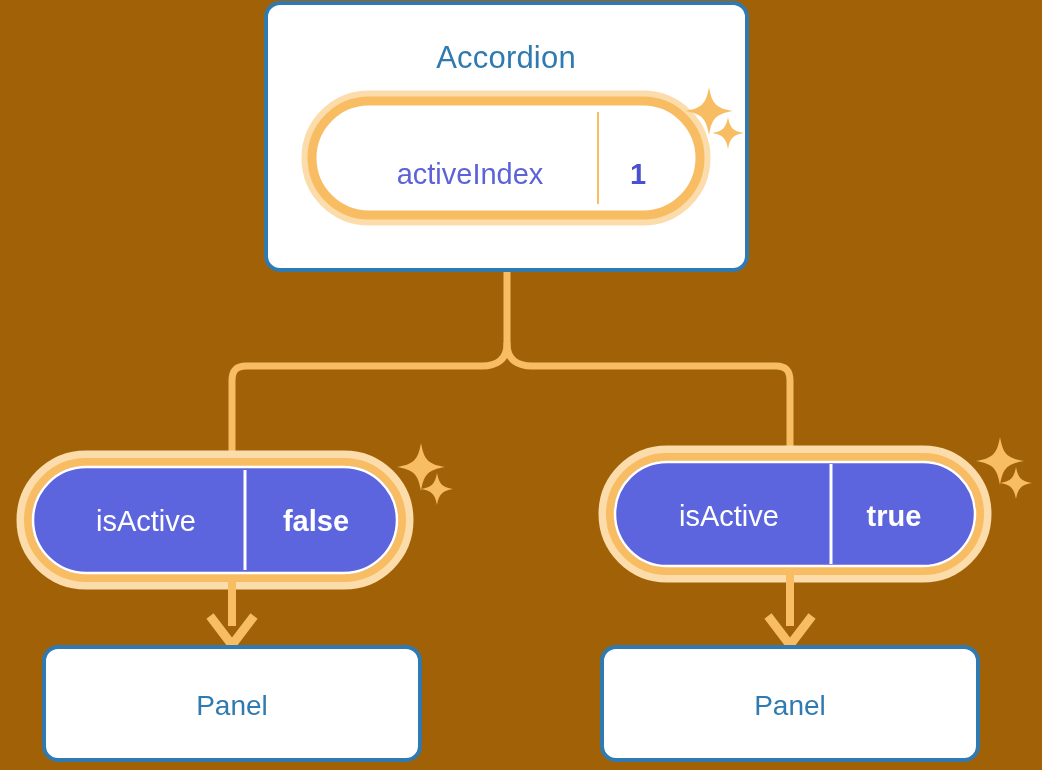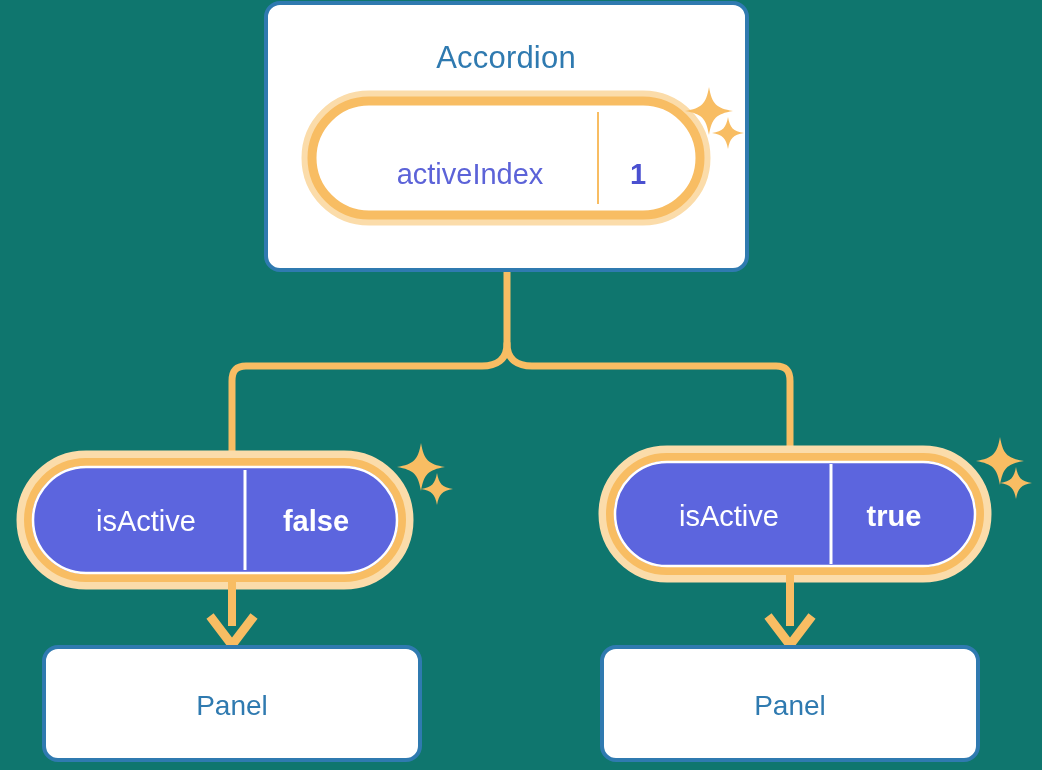--- a/index.html
+++ b/index.html
@@ -10,21 +10,21 @@
   body {
     width: 1042px;
     height: 770px;
     overflow: hidden;
     font-family: "Liberation Sans", sans-serif;
   }
   #stage {
     position: relative;
     width: 1042px;
     height: 770px;
-    background: #0f766e;
+    background: #a16207;
   }
   #diagram-svg {
     position: absolute;
     inset: 0;
     display: block;
   }
   .card-title {
     font-size: 31px;
     fill: #2f7ab0;
     font-family: "Liberation Sans", sans-serif;

